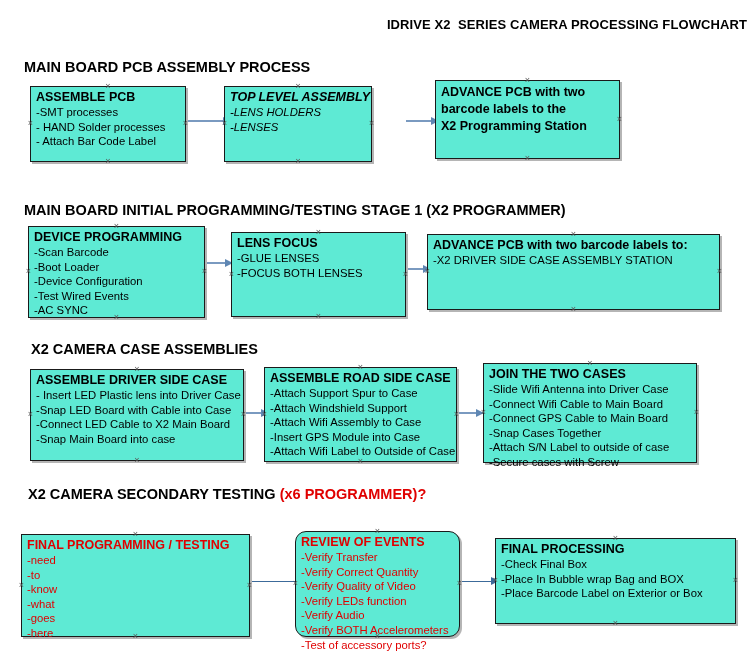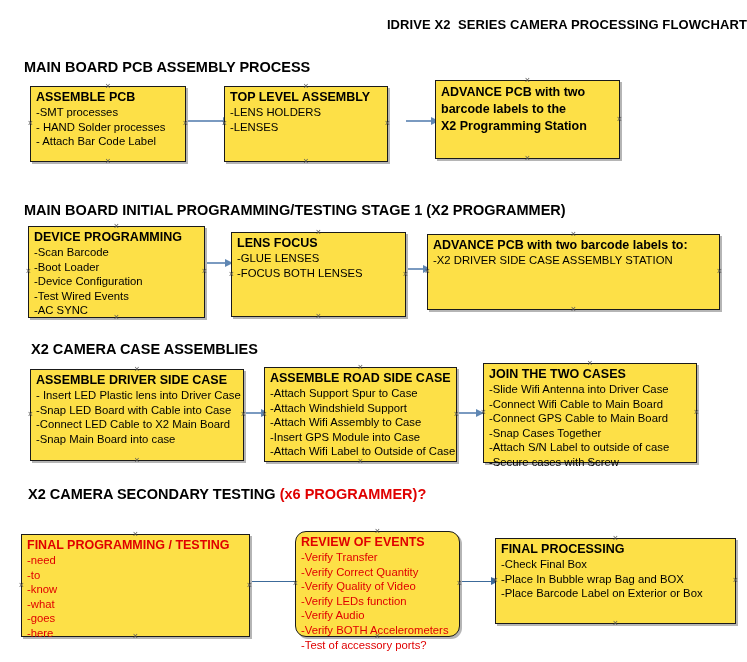--- a/index.html
+++ b/index.html
@@ -35,21 +35,21 @@
   }
   #sec1-heading { left: 24px; top: 59px; }
   #sec2-heading { left: 24px; top: 202px; }
   #sec3-heading { left: 31px; top: 341px; }
   #sec4-heading { left: 28px; top: 486px; }
   .heading-red { color: #e00000; }
 
   
   .node {
     position: absolute;
-    background: #fde047;
+    background: #5eead4;
     border: 1.2px solid #1a1a1a;
     box-shadow: 2px 2px 0 0 rgba(120,120,120,0.55);
     box-sizing: border-box;
     overflow: visible;
   }
   .node-title {
     font-size: 12.5px;
     font-weight: bold;
     line-height: 15px;
     white-space: nowrap;
@@ -122,21 +122,21 @@
     <div class="node-line">-SMT processes</div>
     <div class="node-line">- HAND Solder processes</div>
     <div class="node-line">- Attach Bar Code Label</div>
   </div>
 </div>
 
 <div class="conn light" style="left:188px; top:120px; width:42px;">
   <span class="arrow"></span>
 </div>
 
-<div class="node" id="n1b" style="left:224px; top:86px; width:164px; height:76px;">
+<div class="node" id="n1b" style="left:224px; top:86px; width:148px; height:76px;font-style:italic;">
   <span class="handle h-t"></span>
   <span class="handle h-b"></span>
   <span class="handle h-l"></span>
   <span class="handle h-r"></span>
   <div class="node-inner">
     <div class="node-title">TOP LEVEL ASSEMBLY</div>
     <div class="node-line">-LENS HOLDERS</div>
     <div class="node-line">-LENSES</div>
   </div>
 </div>

